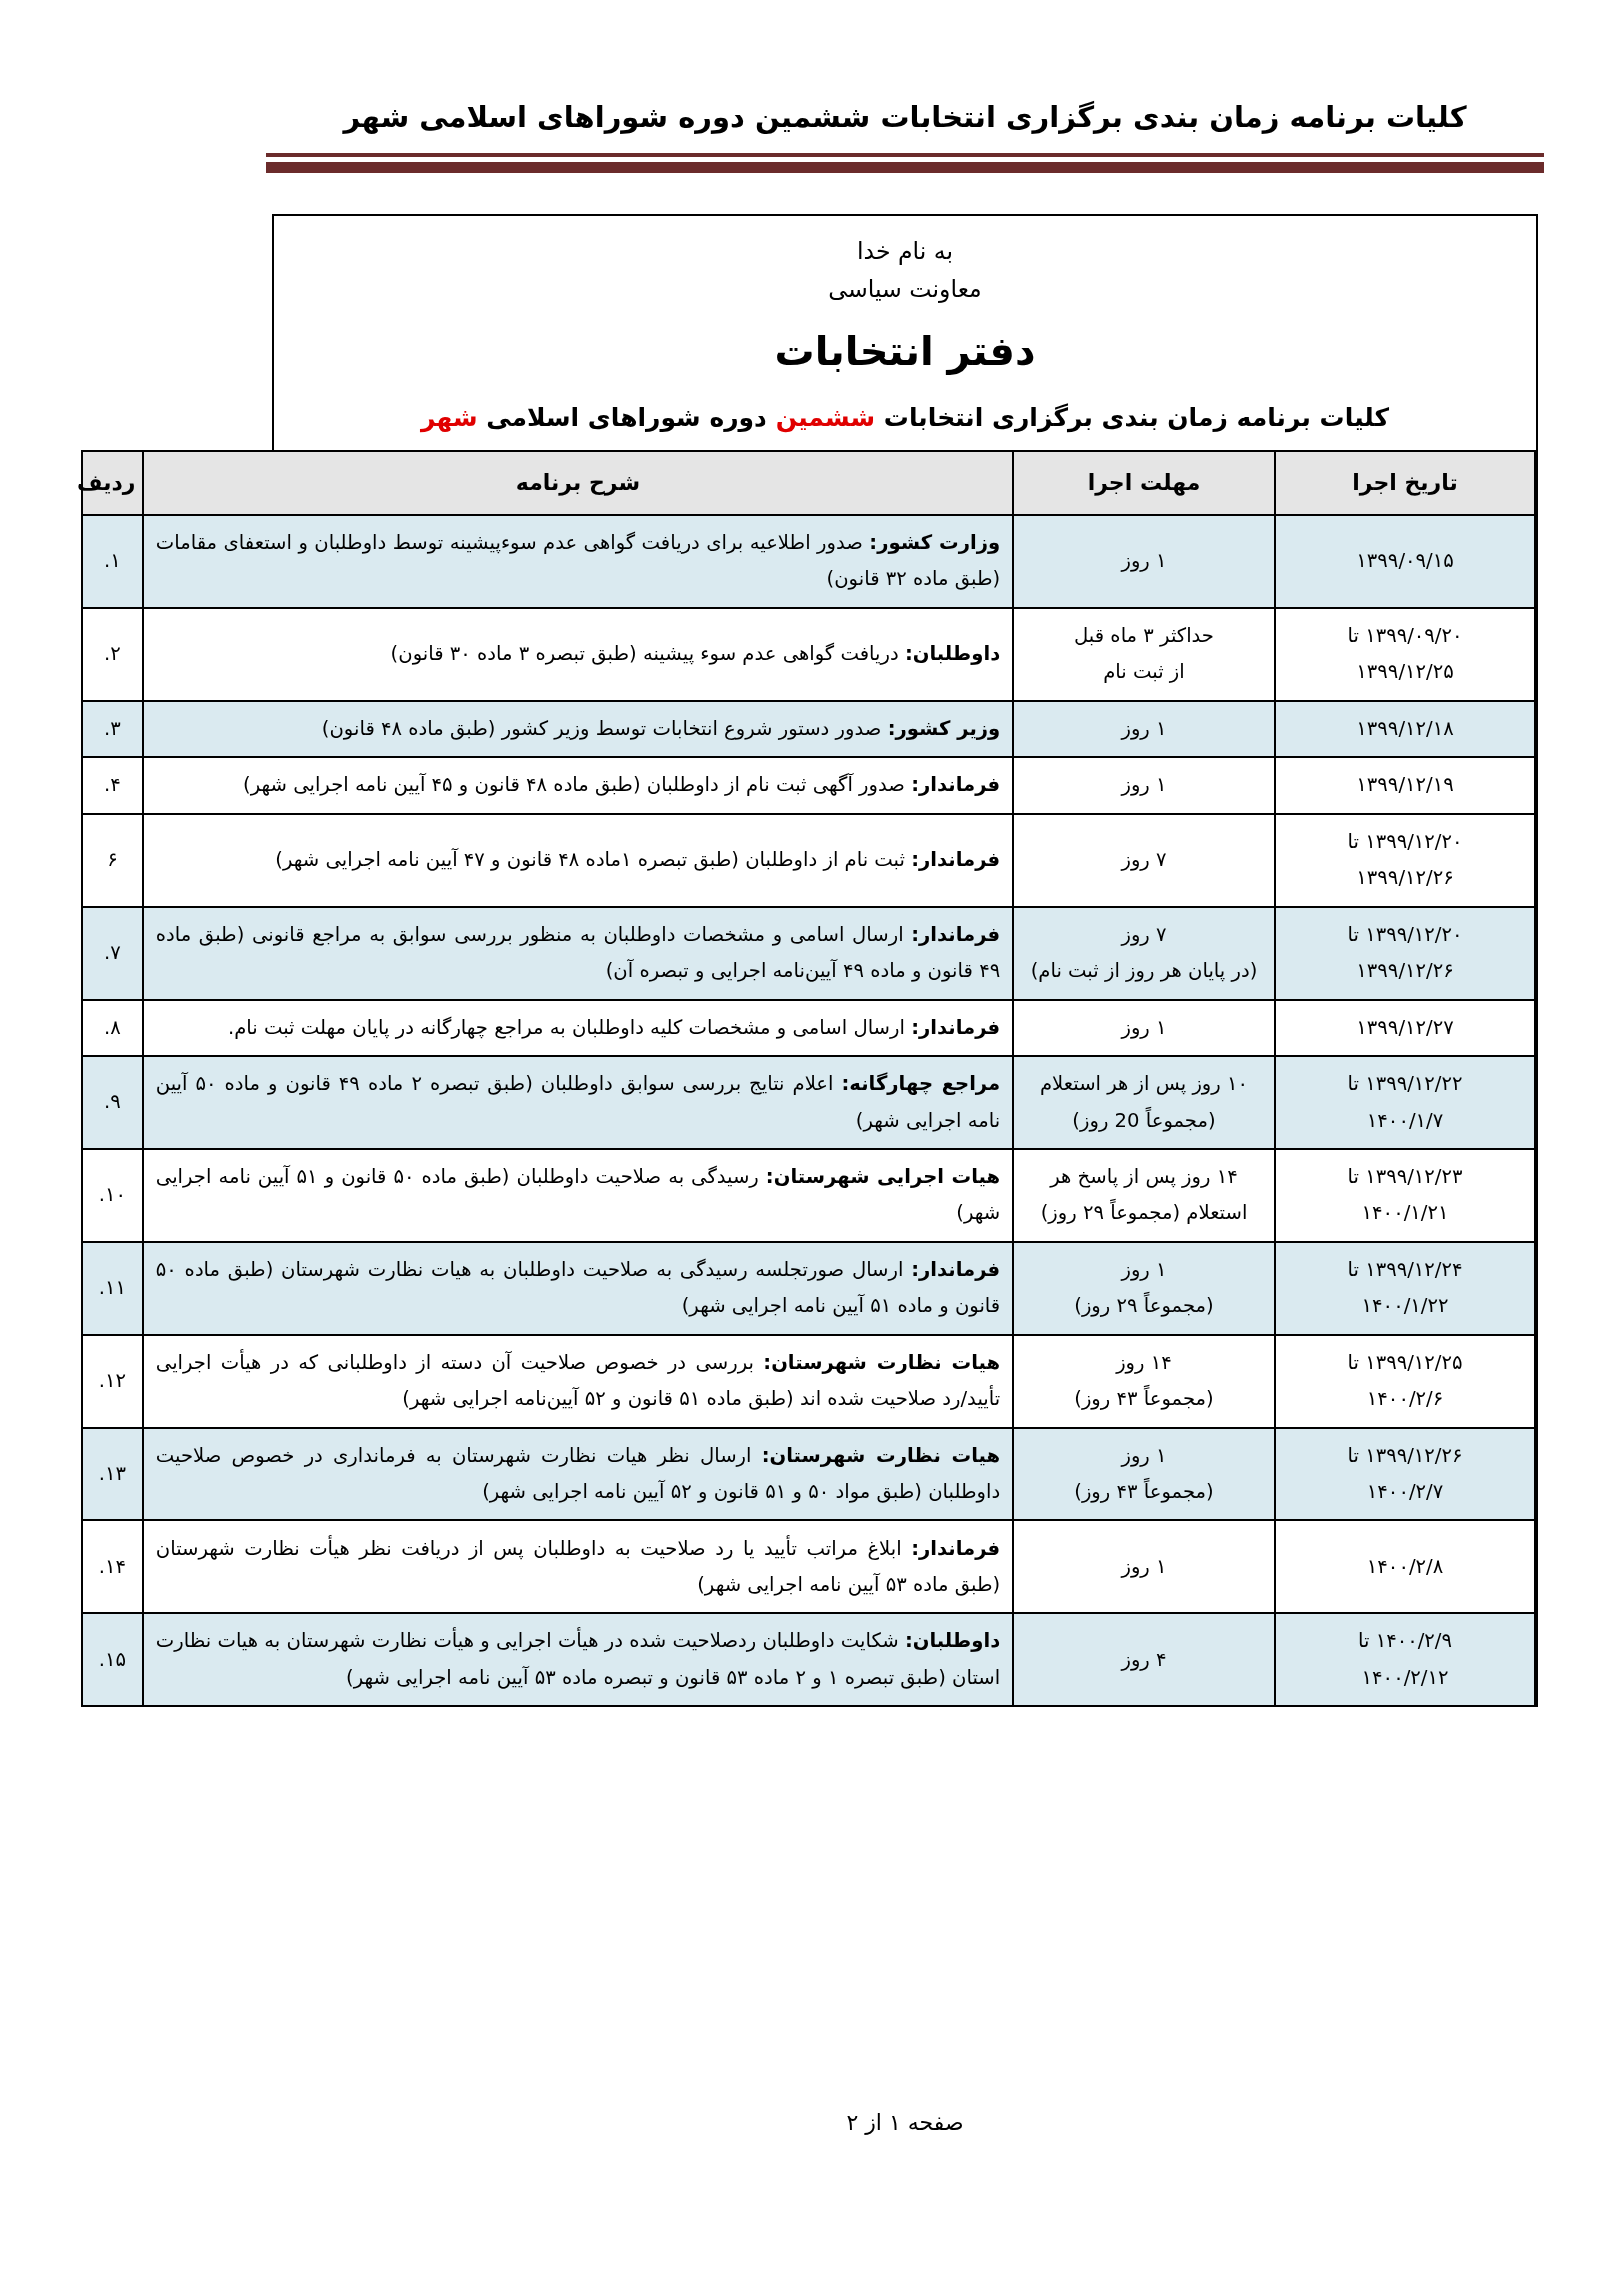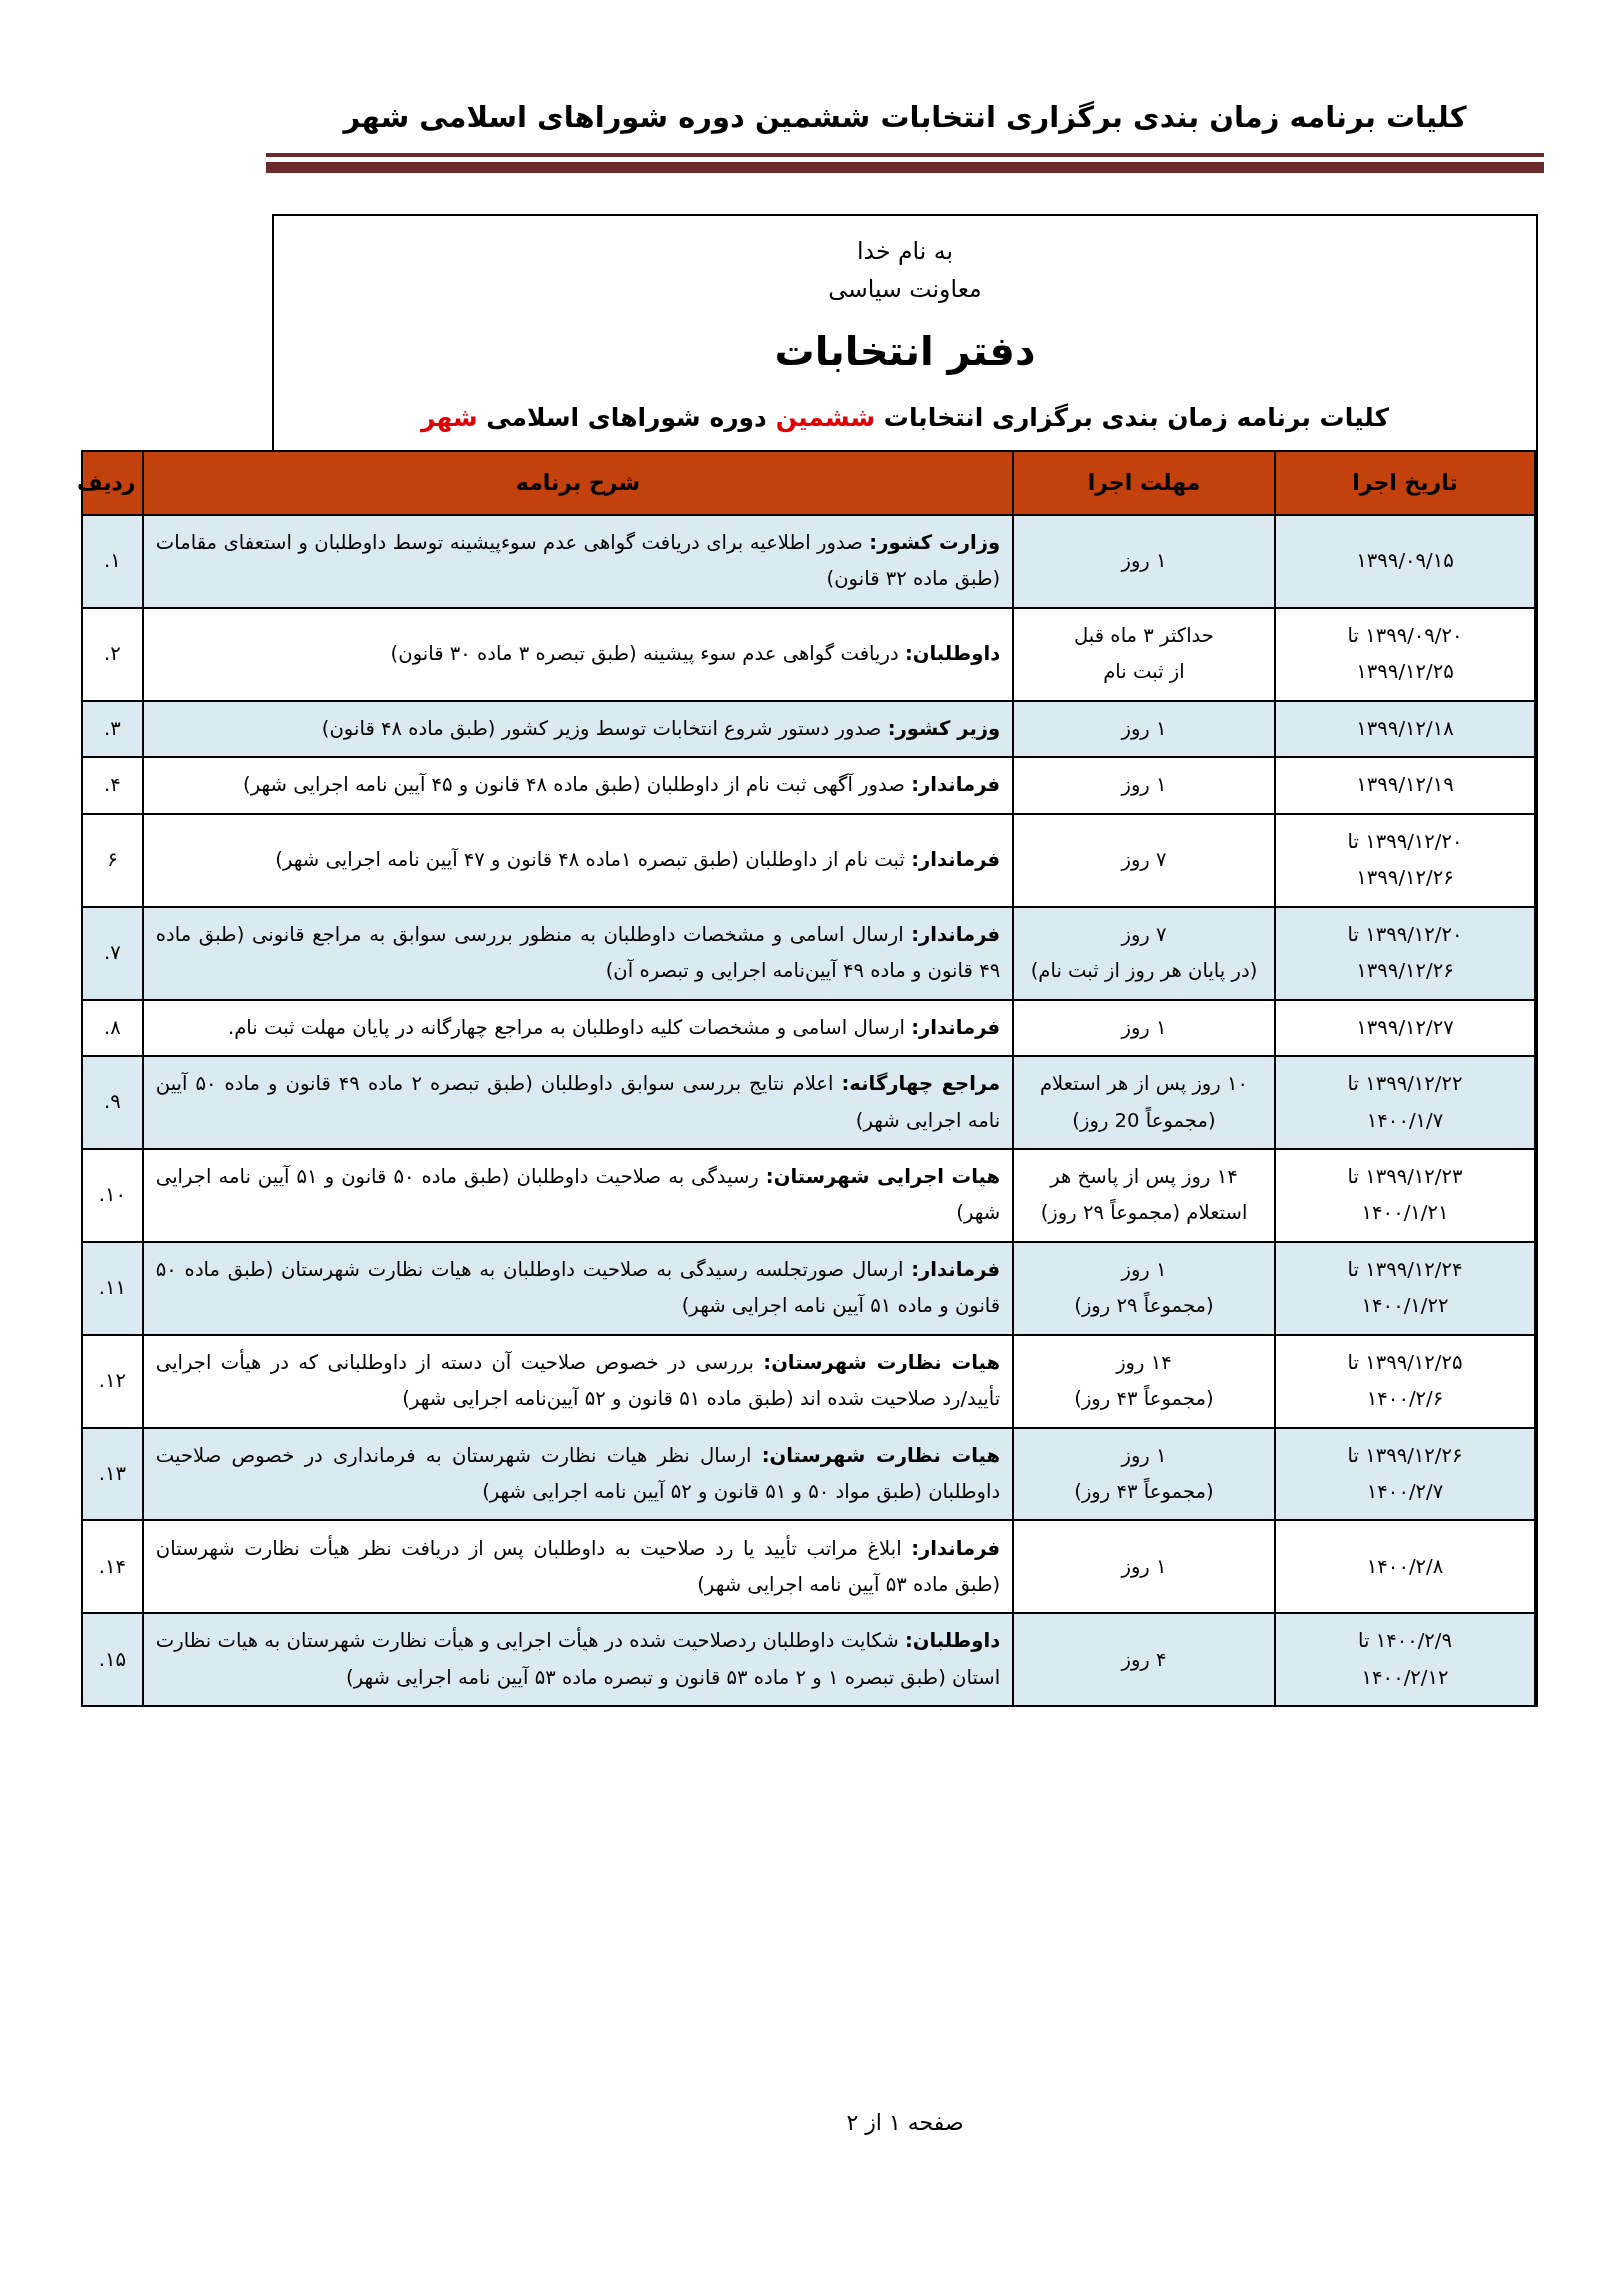--- a/index.html
+++ b/index.html
@@ -97,21 +97,21 @@
 
   table.sched th,
   table.sched td {
     border: 2px solid #000000;
     padding: 9.2px 11.8px;
     vertical-align: middle;
     font-size: 19.6px;
     line-height: 1.85;
   }
   table.sched thead th {
-    background: #c2410c;
+    background: #e5e5e5;
     font-weight: bold;
     font-size: 22px;
     text-align: center;
     padding: 10.5px 6.5px;
     height: 41px;
   }
   td.radif {
     text-align: center;
     font-size: 20px;
   }

